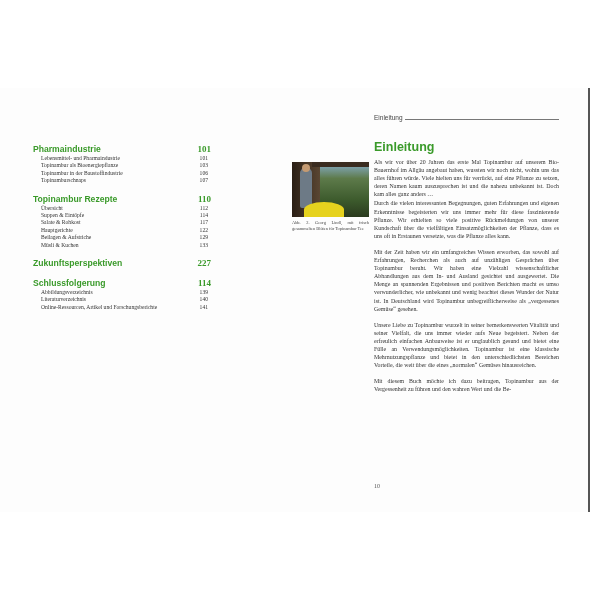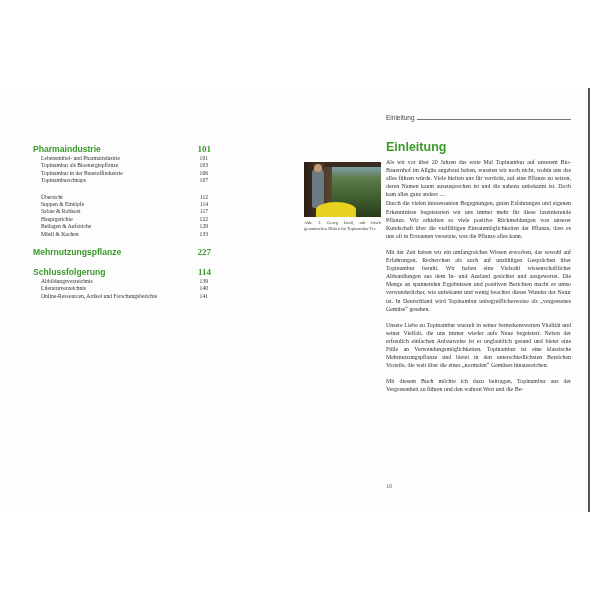--- a/index.html
+++ b/index.html
@@ -1,20 +1,20 @@
 <!DOCTYPE html>
 <html><head>
   <meta charset="utf-8">
   <style>
     html, body { margin:0; padding:0; }
     body { width:600px; height:600px; background:#ffffff; position:relative; overflow:hidden; font-family:"Liberation Serif", serif; }
     .spread { position:absolute; left:0; top:88px; width:590px; height:424px; background:#fdfdfd; }
     .spread-edge { position:absolute; left:588px; top:88px; width:2px; height:424px; background:#555; }
     .page-left { position:absolute; left:0; top:0; width:295px; height:424px; }
-    .page-right { position:absolute; left:296px; top:0; width:295px; height:424px; }
+    .page-right { position:absolute; left:284px; top:0; width:295px; height:424px; }
 
     .toc { position:absolute; left:33px; top:56px; width:178px; }
     .toc-section { margin-bottom:9px; }
     .toc-head { display:flex; justify-content:space-between; align-items:baseline; color:#3a9a2a; font-family:"Liberation Sans", sans-serif; font-weight:bold; font-size:8.6px; line-height:11px; }
     .toc-head .num { font-family:"Liberation Serif", serif; font-size:9px; }
     .toc-item { display:flex; justify-content:space-between; font-size:5.6px; line-height:7.4px; color:#333; padding-left:8px; }
     .toc-item .num { padding-right:3px; }
 
     .run-head { position:absolute; left:90px; top:26px; width:185px; display:flex; align-items:flex-end; font-family:"Liberation Sans", sans-serif; font-size:6.5px; color:#444; }
     .run-head .line { flex:1; border-bottom:0.8px solid #777; margin-left:2px; margin-bottom:1.5px; }
@@ -55,20 +55,24 @@
             <span>Topinambur in der Baustoffindustrie</span>
             <span class="num">106</span>
           </div>
         <div class="toc-item">
             <span>Topinamburschnaps</span>
             <span class="num">107</span>
           </div>
       </div>
 
       <div class="toc-section">
+        <div class="toc-head">
+          <span>Topinambur Rezepte</span>
+          <span class="num">110</span>
+        </div>
         <div class="toc-item">
             <span>Übersicht</span>
             <span class="num">112</span>
           </div>
         <div class="toc-item">
             <span>Suppen &amp; Eintöpfe</span>
             <span class="num">114</span>
           </div>
         <div class="toc-item">
             <span>Salate &amp; Rohkost</span>
@@ -83,21 +87,21 @@
             <span class="num">129</span>
           </div>
         <div class="toc-item">
             <span>Müsli &amp; Kuchen</span>
             <span class="num">133</span>
           </div>
       </div>
 
       <div class="toc-section">
         <div class="toc-head">
-          <span>Mehrnutzungspflanze</span>
+          <span>Zukunftsperspektiven</span>
           <span class="num">227</span>
         </div>
       </div>
 
       <div class="toc-section">
         <div class="toc-head">
           <span>Schlussfolgerung</span>
           <span class="num">114</span>
         </div>
         <div class="toc-item">

